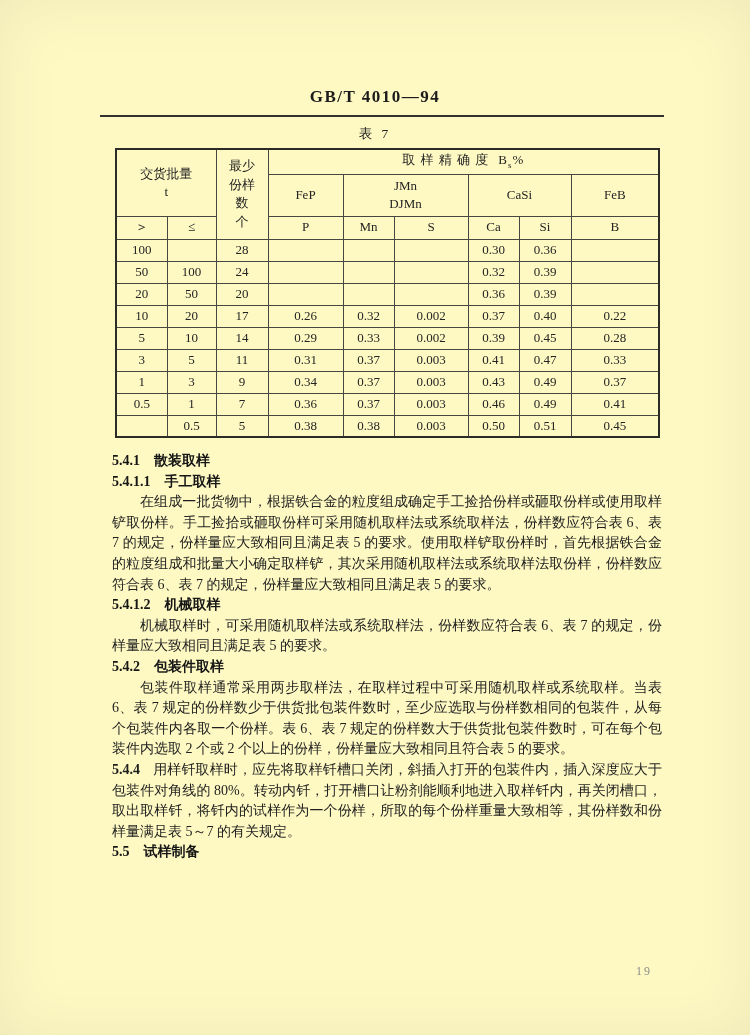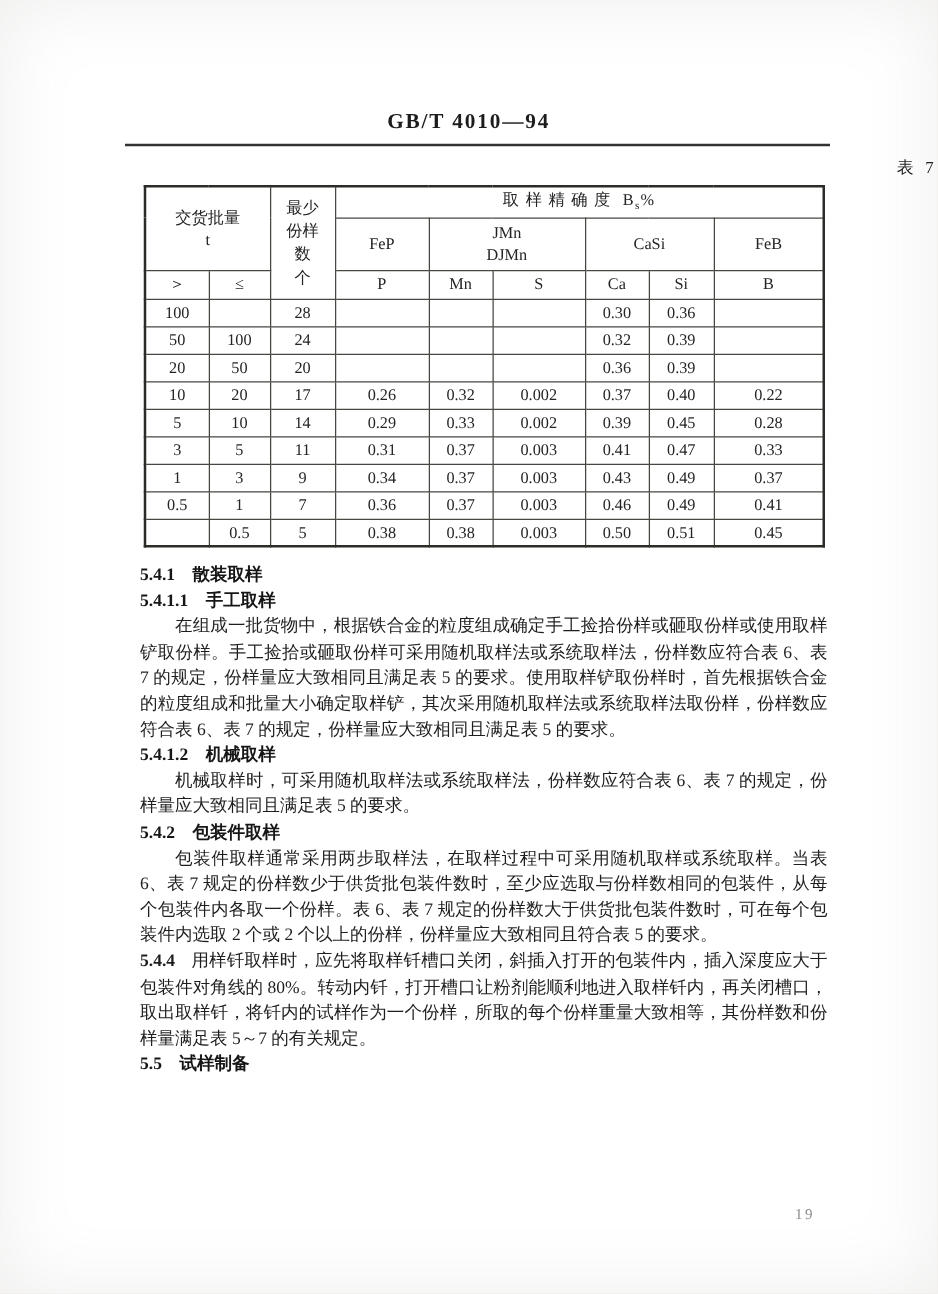--- a/index.html
+++ b/index.html
@@ -4,21 +4,21 @@
 <style>
   * { box-sizing: border-box; }
   html, body { margin: 0; padding: 0; }
   body { background: #e9e8e4; }
 
   .page {
     position: relative;
     width: 750px;
     height: 1035px;
     margin: 0 auto;
-    background: #ffffff;
+    background: #fef9c3;
     font-family: "Liberation Serif", "DejaVu Serif", serif;
     color: #222;
     overflow: hidden;
     box-shadow: inset 0 0 60px rgba(120,115,105,0.12);
   }
 
   .doc-title {
     padding-top: 88px;
     text-align: center;
     font-size: 17px;
@@ -28,21 +28,21 @@
     line-height: 1;
   }
 
   .title-rule {
     height: 2px;
     background: #323230;
     margin: 10px 86px 0 100px;
   }
 
   .table-caption {
-    text-align: right;
+    text-align: center;
     font-size: 13.5px;
     margin-top: 8px;
     letter-spacing: 3px;
     color: #222;
   }
 
   table.t7 {
     margin: 5px 0 0 115px;
     border-collapse: collapse;
     table-layout: fixed;

